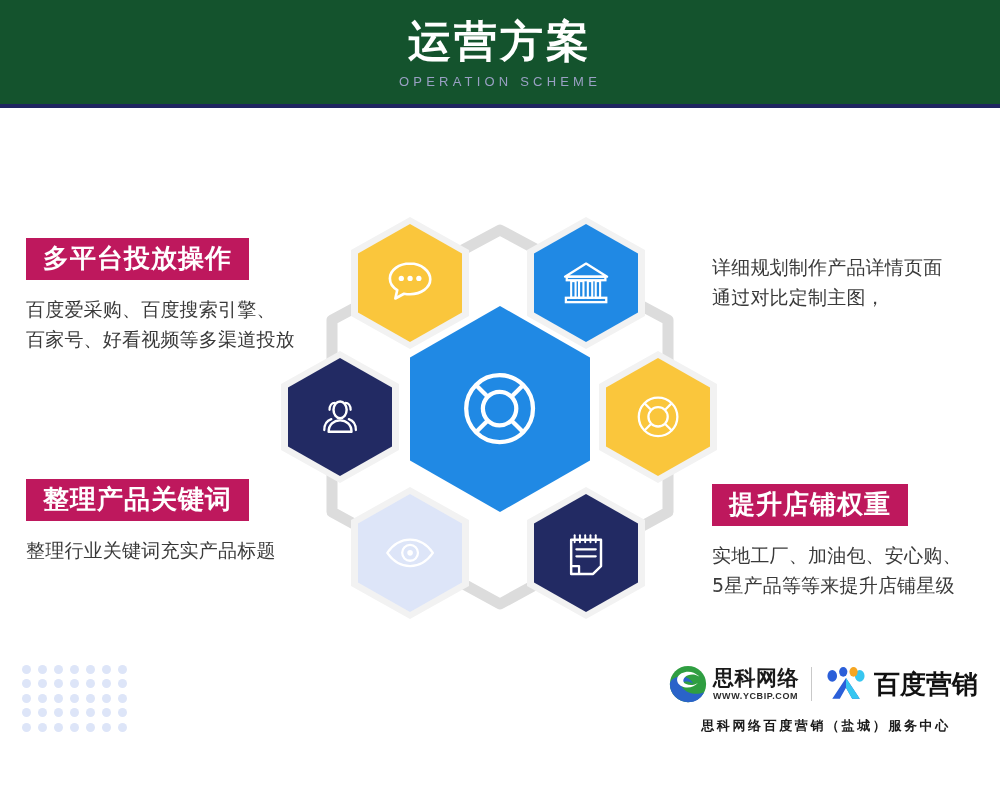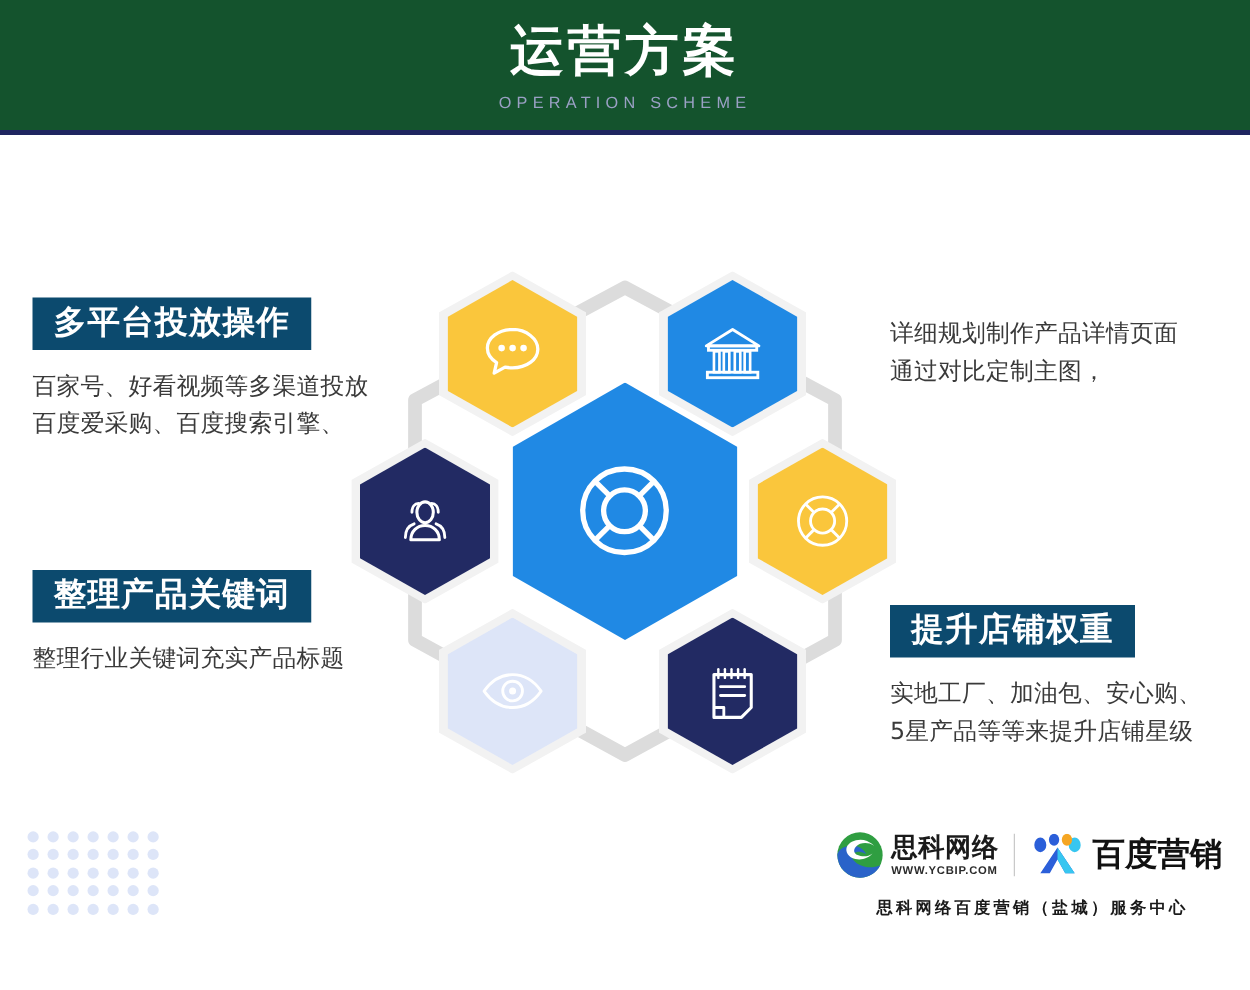--- a/index.html
+++ b/index.html
@@ -35,41 +35,41 @@
     font-size:13px;
     letter-spacing:4.2px;
     margin-top:9px;
     font-family:"Liberation Sans",sans-serif;
   }
 
   
   .block { position:absolute; }
   .block-badge {
     display:inline-block;
-    background:#0c4a6e;
+    background:#be185d;
     color:#ffffff;
     font-size:26px;
     font-weight:bold;
     letter-spacing:1px;
     padding:7px 17px 9px 17px;
     line-height:1;
     font-family:"DejaVu Sans","Liberation Sans",sans-serif;
   }
   .block-body {
     margin-top:14px;
     color:#3a3a3a;
     font-size:19px;
     line-height:1.58;
     letter-spacing:0.2px;
     font-family:"DejaVu Sans","Liberation Sans",sans-serif;
   }
   .block-body div { white-space:nowrap; }
 
   .block-tl { left:26px; top:238px; }
-  .block-bl { left:26px; top:456px; }
+  .block-bl { left:26px; top:479px; }
   .block-tr { left:712px; top:238px; }
   .block-br { left:712px; top:484px; }
 
   
   .cluster { position:absolute; left:276px; top:212px; width:448px; height:410px; }
   .hexwrap { position:absolute; }
   .hex {
     width:100%; height:100%;
     position:relative;
     clip-path: polygon(50% 0%, 100% 25%, 100% 75%, 50% 100%, 0% 75%, 0% 25%);
@@ -127,22 +127,22 @@
 <body>
 
 <div class="header">
   <div class="header-title">运营方案</div>
   <div class="header-sub">OPERATION SCHEME</div>
 </div>
 
 <div class="block block-tl">
   <div class="block-badge">多平台投放操作</div>
   <div class="block-body">
+    <div>百度爱采购、百度搜索引擎、</div>
     <div>百家号、好看视频等多渠道投放</div>
-    <div>百度爱采购、百度搜索引擎、</div>
   </div>
 </div>
 
 <div class="block block-bl">
   <div class="block-badge">整理产品关键词</div>
   <div class="block-body">
     <div>整理行业关键词充实产品标题</div>
   </div>
 </div>
 

